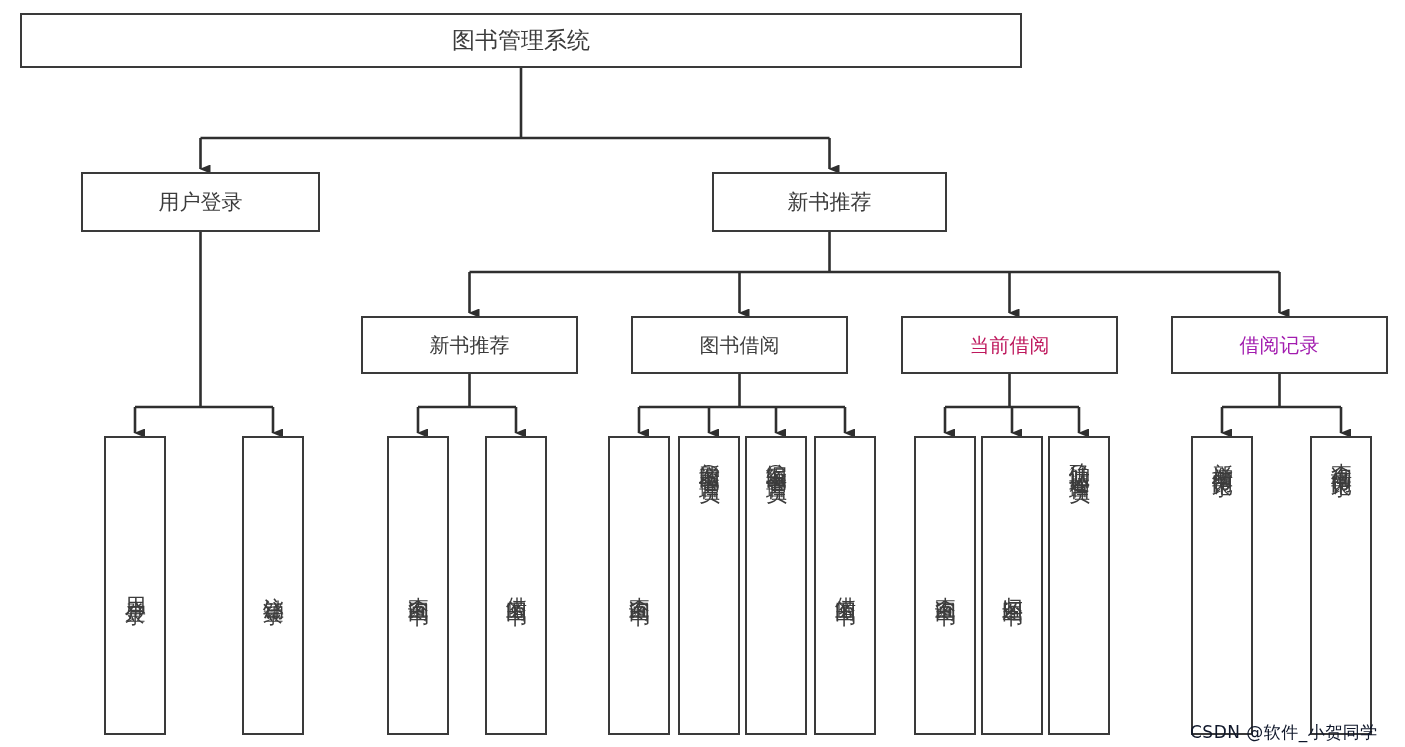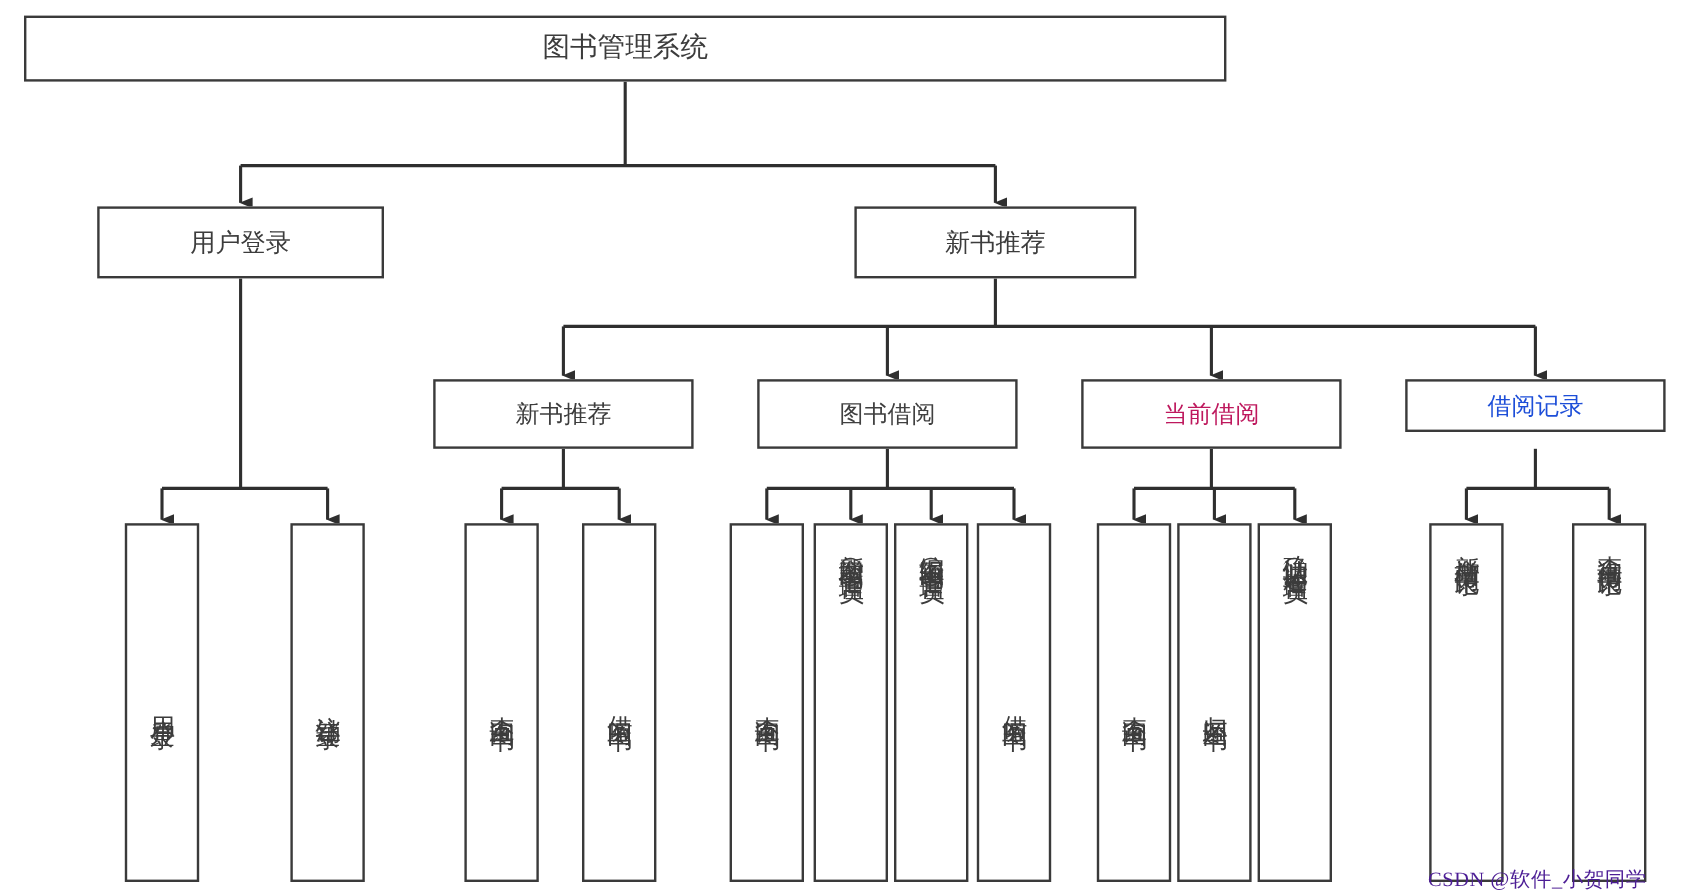--- a/index.html
+++ b/index.html
@@ -62,24 +62,23 @@
   .node-leaf .label {
     writing-mode: vertical-rl;
     text-orientation: upright;
     letter-spacing: 3px;
     line-height: 1.0;
     white-space: nowrap;
   }
   .watermark {
     position: absolute;
     font-size: 17px;
-    color: #4c1d95;
+    color: #0f172a;
     white-space: nowrap;
     letter-spacing: 0.5px;
-    font-family: Liberation Serif, serif;
   }
 </style>
 </head>
 <body>
 
 <div id="canvas">
 
   <svg class="wires" viewBox="0 0 1405 747" xmlns="http://www.w3.org/2000/svg">
     <defs>
       <marker id="arrowhead" markerWidth="9" markerHeight="11" refX="4.5" refY="10" orient="auto" markerUnits="userSpaceOnUse">
@@ -135,21 +134,21 @@
       </div>
       <div class="node node-l2" style="left: 361px; top: 316px; width: 217px; height: 58px; border-color: rgb(58, 58, 58); color: rgb(60, 60, 60); justify-content: center;">
         <span class="label">新书推荐</span>
       </div>
       <div class="node node-l2" style="left: 631px; top: 316px; width: 217px; height: 58px; border-color: rgb(58, 58, 58); color: #404040;">
         <span class="label">图书借阅</span>
       </div>
       <div class="node node-l2" style="left: 901px; top: 316px; width: 217px; height: 58px; border-color: rgb(58, 58, 58); color: #be185d;">
         <span class="label">当前借阅</span>
       </div>
-      <div class="node node-l2" style="left: 1171px; top: 316px; width: 217px; height: 44px; border-color: rgb(58, 58, 58); color: #1d4ed8;">
+      <div class="node node-l2" style="left: 1171px; top: 316px; width: 217px; height: 58px; border-color: rgb(58, 58, 58); color: #a21caf;">
         <span class="label">借阅记录</span>
       </div>
       <div class="node node-leaf anchor-mid" style="left: 104px; top: 436px; width: 62px; height: 299px; border-color: rgb(58, 58, 58); color: rgb(60, 60, 60);">
         <span class="label">用户登录</span>
       </div>
       <div class="node node-leaf anchor-mid" style="left: 242px; top: 436px; width: 62px; height: 299px; border-color: rgb(58, 58, 58); color: rgb(60, 60, 60);">
         <span class="label">注销登录</span>
       </div>
       <div class="node node-leaf anchor-mid" style="left: 387px; top: 436px; width: 62px; height: 299px; border-color: rgb(58, 58, 58); color: rgb(60, 60, 60);">
         <span class="label">查询图书</span>

